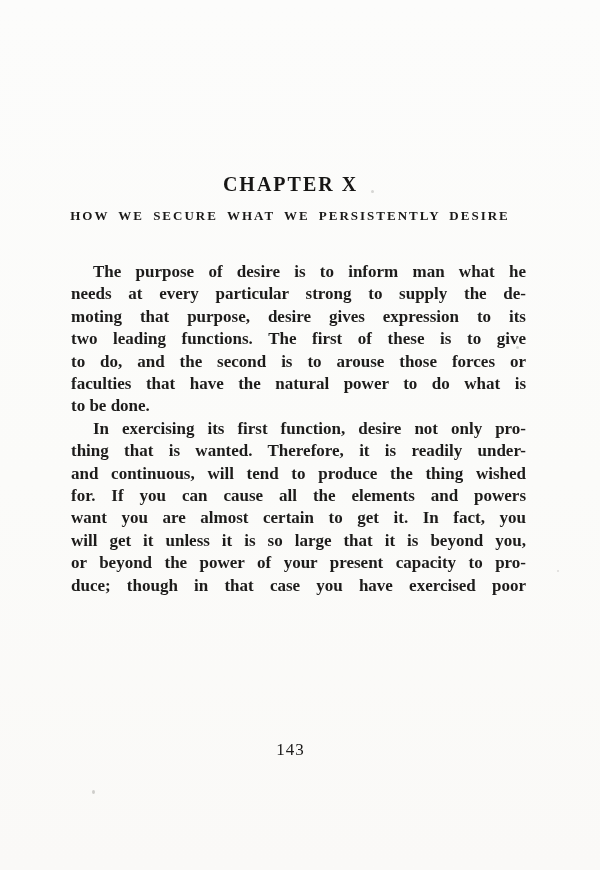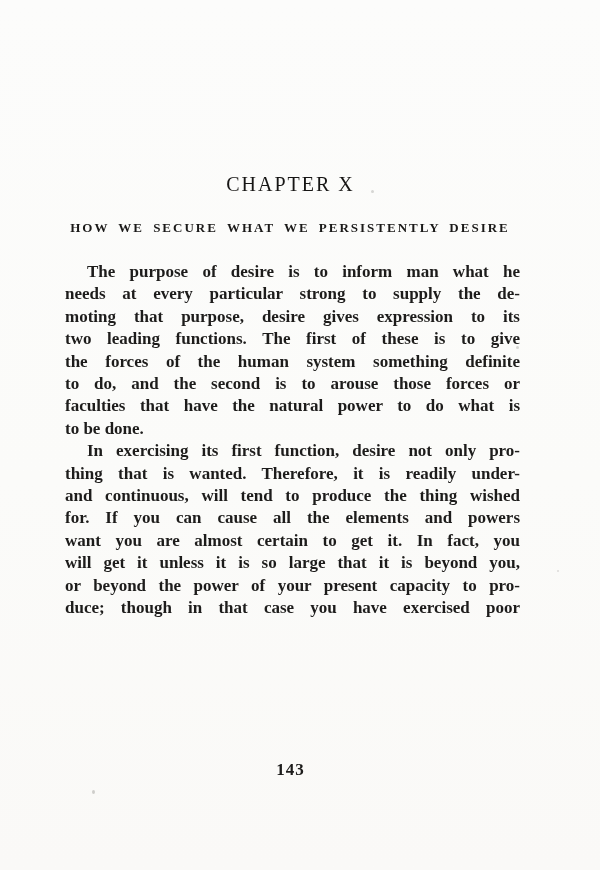--- a/index.html
+++ b/index.html
@@ -17,65 +17,65 @@
     color: #1d1c1b;
     overflow: hidden;
   }
   .chapter-heading {
     position: absolute;
     top: 173px;
     left: 63px;
     width: 455px;
     text-align: center;
     font-size: 20px;
-    font-weight: normal;
+    font-weight: bold;
     letter-spacing: 2px;
     color: #171615;
   }
   .chapter-subtitle {
     position: absolute;
-    top: 220px;
+    top: 208px;
     left: 50px;
     width: 480px;
     text-align: center;
     font-size: 13px;
     font-weight: bold;
     letter-spacing: 2px;
     word-spacing: 4px;
     color: #1a1918;
   }
   .body-text {
     position: absolute;
     top: 261px;
-    left: 65px;
+    left: 71px;
     width: 455px;
     font-size: 17px;
     line-height: 22.4px;
     font-weight: bold;
     color: #1d1c1b;
   }
   .text-line {
     text-align: justify;
     text-align-last: justify;
     white-space: normal;
   }
   .text-line.indent {
     text-indent: 22px;
   }
   .text-line.para-end {
     text-align-last: left;
   }
   .page-number {
     position: absolute;
-    top: 760px;
+    top: 740px;
     left: 63px;
     width: 455px;
     text-align: center;
     font-size: 17px;
-    font-weight: bold;
+    font-weight: normal;
     letter-spacing: 1px;
     color: #1d1c1b;
   }
   .scan-speck {
     position: absolute;
     border-radius: 50%;
     background: rgba(40, 38, 35, 0.35);
   }
   .speck-1 { left: 371px; top: 190px; width: 3px; height: 3px; opacity: .5; }
   .speck-2 { left: 516px; top: 346px; width: 3px; height: 3px; opacity: .5; }
@@ -91,21 +91,20 @@
 
   <div class="chapter-subtitle">HOW WE SECURE WHAT WE PERSISTENTLY DESIRE</div>
 
   <div class="body-text">
 
     <div>
       <div class="text-line indent">The purpose of desire is to inform man what he</div>
       <div class="text-line">needs at every particular strong to supply the de-</div>
       <div class="text-line">moting that purpose, desire gives expression to its</div>
       <div class="text-line">two leading functions. The first of these is to give</div>
-      <div class="text-line">the forces of the human system something definite</div>
       <div class="text-line">to do, and the second is to arouse those forces or</div>
       <div class="text-line">faculties that have the natural power to do what is</div>
       <div class="text-line para-end">to be done.</div>
     </div>
 
     <div>
       <div class="text-line indent">In exercising its first function, desire not only pro-</div>
       <div class="text-line">thing that is wanted. Therefore, it is readily under-</div>
       <div class="text-line">and continuous, will tend to produce the thing wished</div>
       <div class="text-line">for. If you can cause all the elements and powers</div>

